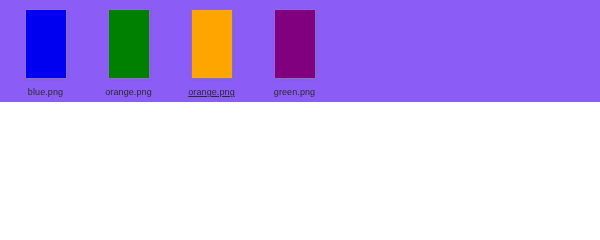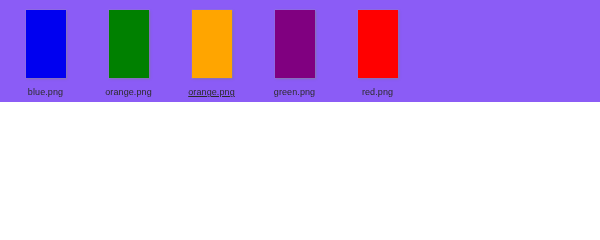--- a/index.html
+++ b/index.html
@@ -112,25 +112,19 @@
       <span class="file-label" style="color: rgb(43, 43, 43); text-decoration: underline;">orange.png</span>
     </div>
 
     <div class="file-item">
       <span class="thumb-wrap">
         <span class="thumb" style="background-color: rgb(128, 0, 128);"></span>
       </span>
       <span class="file-label" style="color: rgb(43, 43, 43);">green.png</span>
     </div>
 
-    <div class="file-item">
-      <span class="thumb-wrap">
-        <span class="thumb" style="background-color: rgb(255, 0, 0);"></span>
-      </span>
-      <span class="file-label" style="color: rgb(43, 43, 43);">red.png</span>
-    </div>
 
 
   </div>
 
   <div class="empty-area"></div>
 
 </div>
 
 </body></html>

